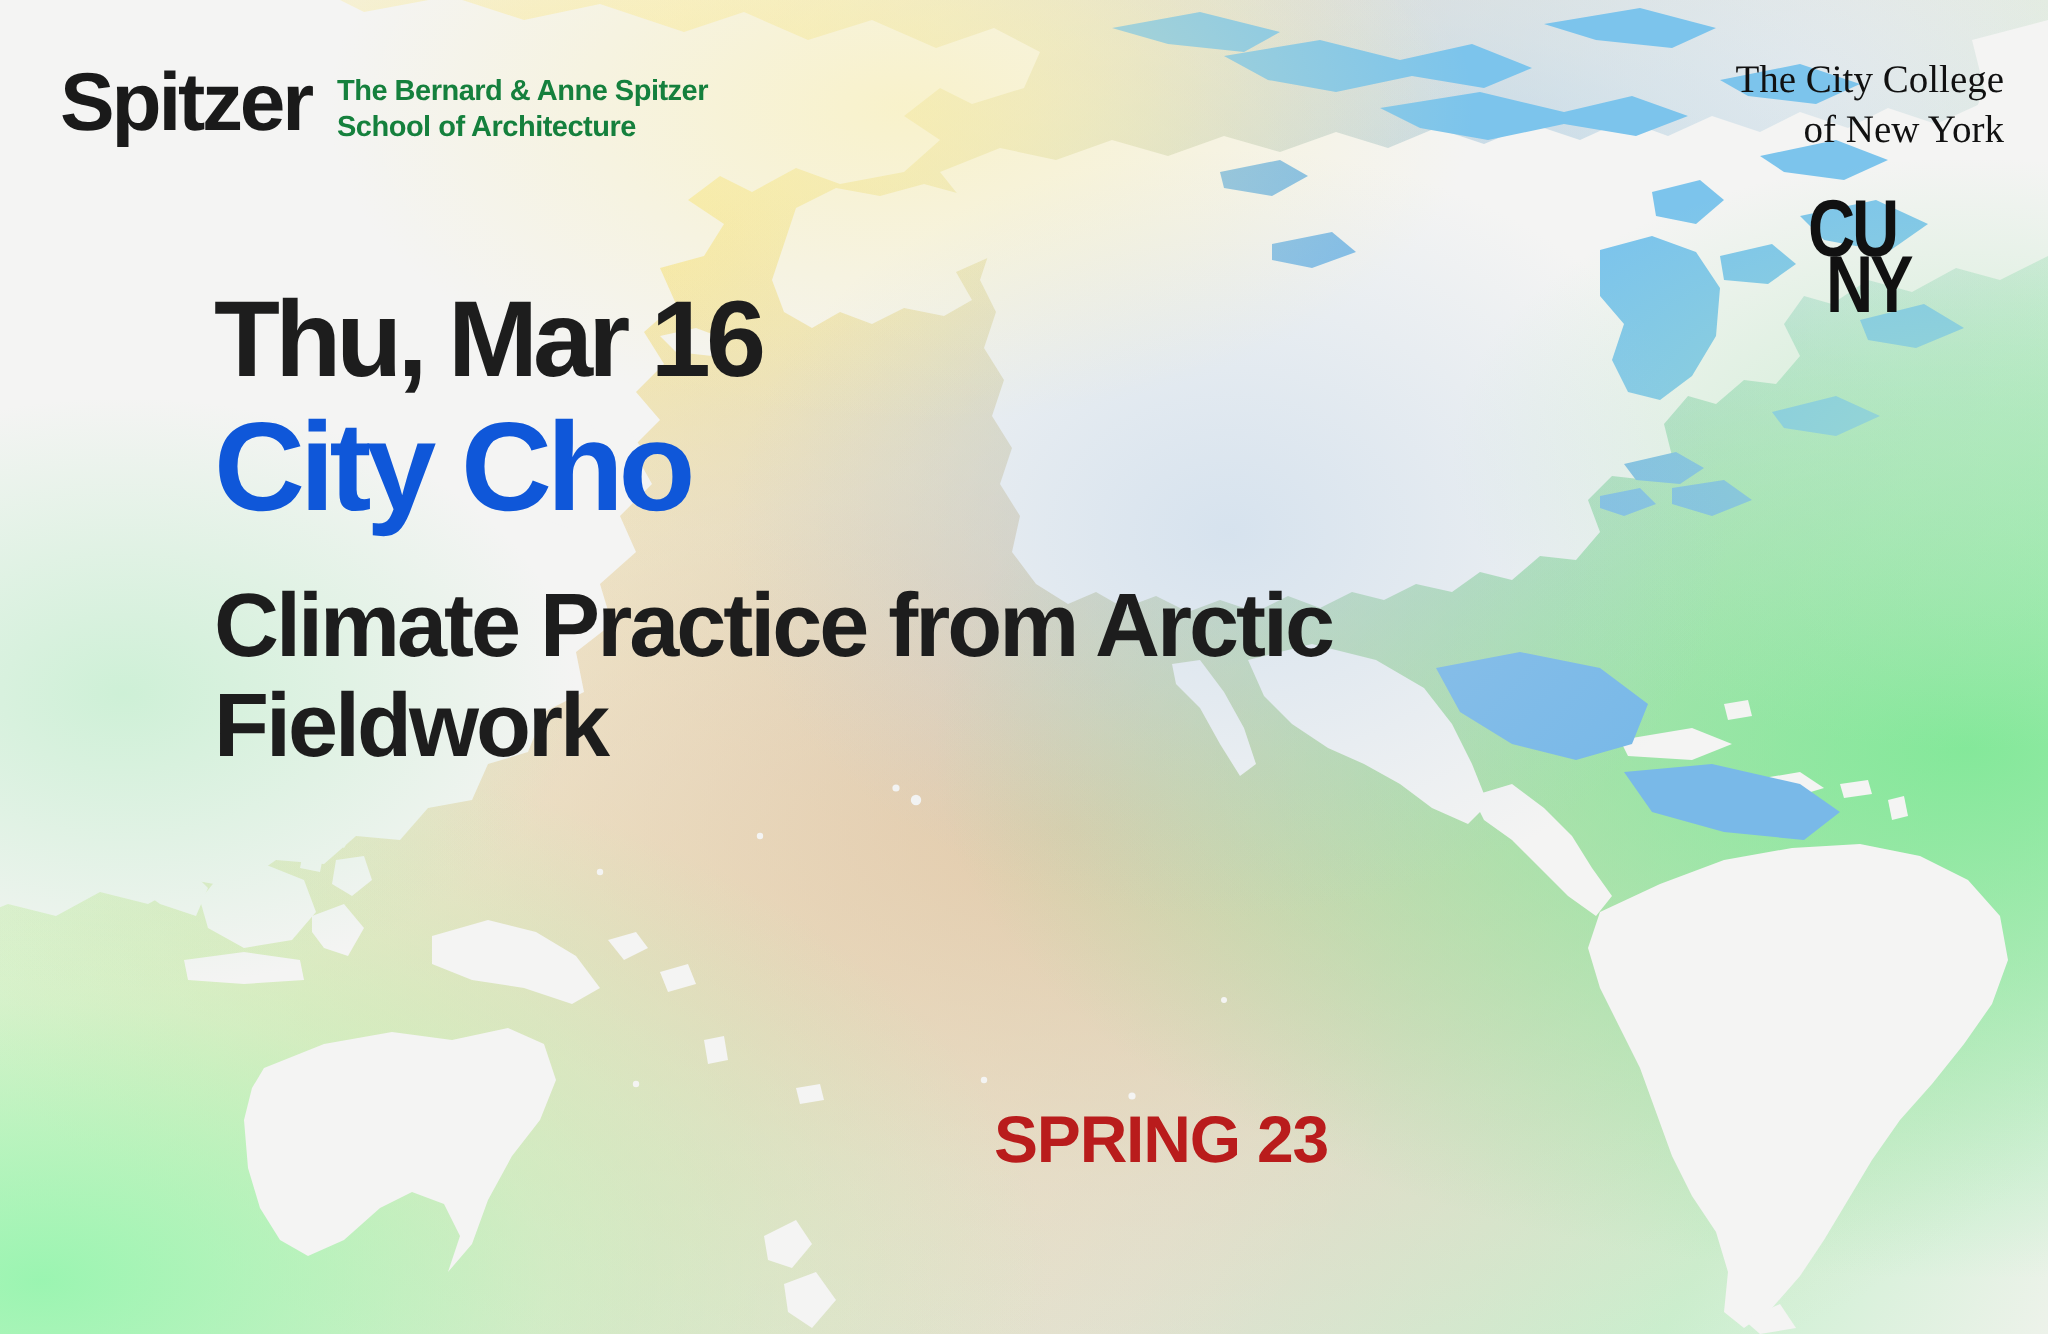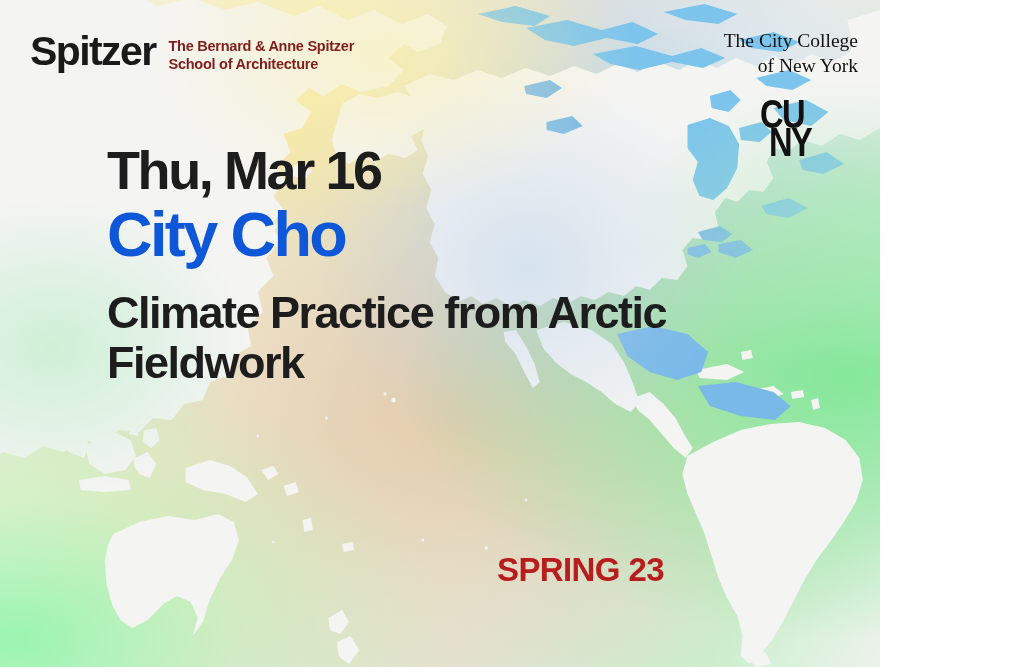--- a/index.html
+++ b/index.html
@@ -5,21 +5,21 @@
   * { margin:0; padding:0; box-sizing:border-box; }
   html,body{ background:#ffffff; }
   body{
     font-family:"Liberation Sans", sans-serif;
     width:1024px; height:667px;
     overflow:hidden;
   }
 
   #poster{
     position:relative;
-    width:880px; height:667px;
+    width:1024px; height:667px;
     overflow:hidden;
     background:#f0f1f0;
   }
 
   
   .bg-layer{ position:absolute; inset:0; }
 
   #bg-base{
     background:
       radial-gradient(120% 95% at 96% 56%, rgba(126,232,150,0.92) 0%, rgba(126,232,150,0.55) 18%, rgba(170,238,185,0.0) 42%),
@@ -54,21 +54,21 @@
     display:flex; align-items:flex-start; gap:13px;
   }
   #spitzer-wordmark{
     font-size:41px; font-weight:700; letter-spacing:-1.6px;
     color:#1a1a1a; line-height:0.98;
     font-family:"Liberation Sans", sans-serif;
   }
   #spitzer-tagline{
     margin-top:7px;
     font-size:14.5px; font-weight:700; line-height:1.24;
-    letter-spacing:-0.25px; color:#7f1d1d;
+    letter-spacing:-0.25px; color:#15803d;
     font-family:"Liberation Sans", sans-serif;
     white-space:pre-line;
   }
 
   #ccny-lockup{
     position:absolute; right:22px; top:28px;
     display:flex; align-items:center; gap:13px;flex-direction:column;
   }
   #ccny-name{
     font-family:"Liberation Serif", serif;

